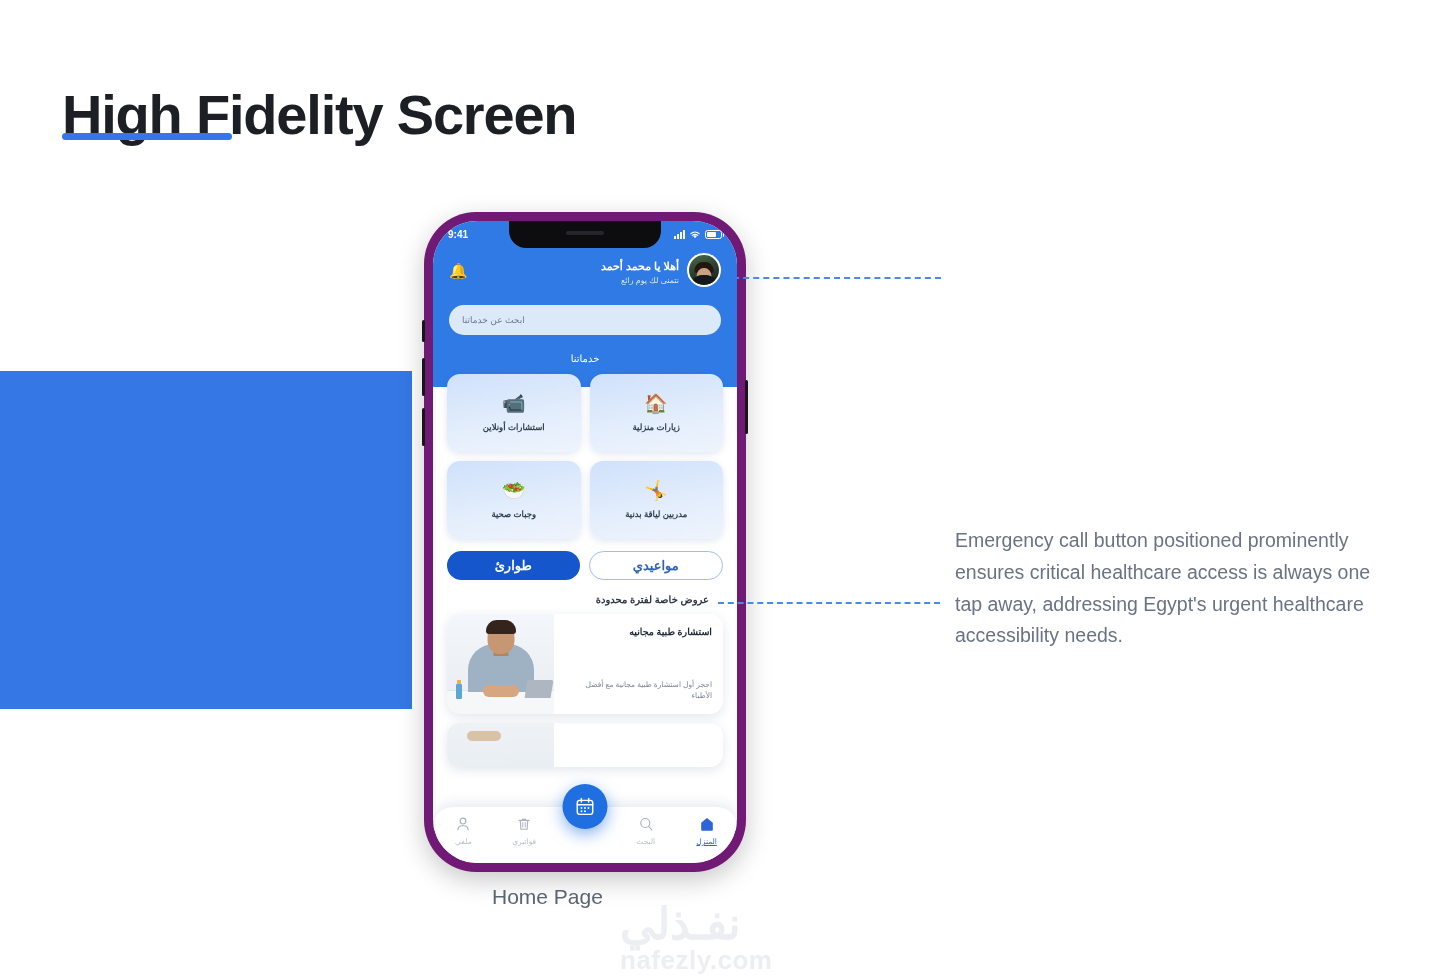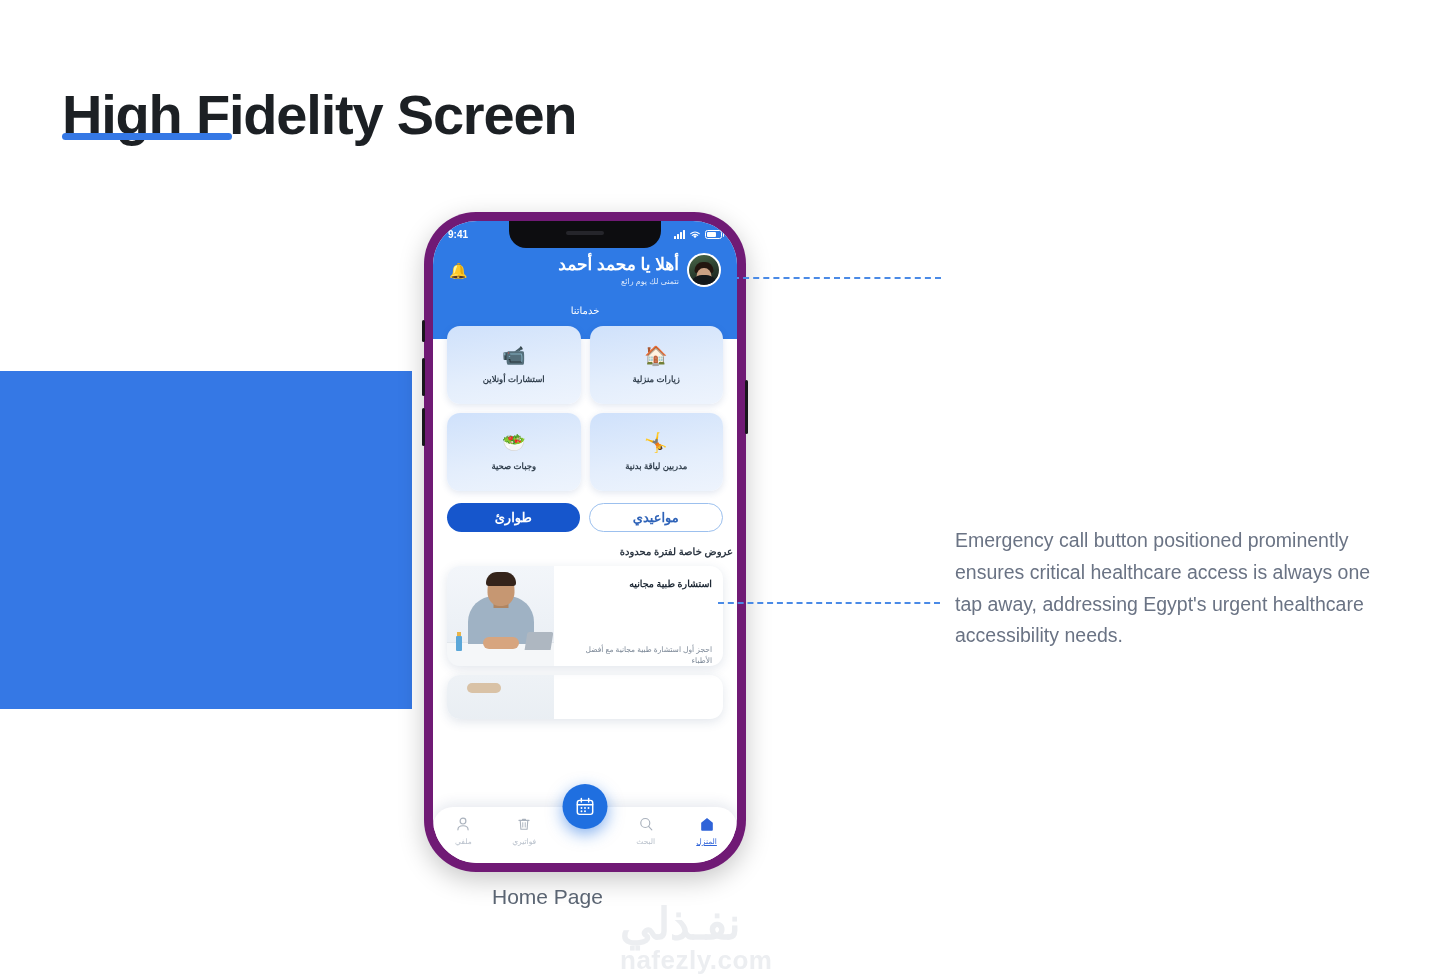--- a/index.html
+++ b/index.html
@@ -78,21 +78,21 @@
 
   
   .app-header {
     position: relative; background: #2f7ae5;
     padding: 32px 16px 52px; z-index: 10;
   }
   .hdr-row { display: flex; align-items: center; justify-content: space-between; }
   .bell { font-size: 15px; line-height: 1; }
   .greet-wrap { display: flex; align-items: center; gap: 8px; }
   .greet-text { text-align: right; color: #fff; }
-  .greet-title { font-size: 17px; font-weight: 700; white-space: nowrap; direction: rtl; }
+  .greet-title { font-size: 11px; font-weight: 700; white-space: nowrap; direction: rtl; }
   .greet-sub { font-size: 8px; color: #dbe8fb; margin-top: 2px; direction: rtl; }
   .avatar {
     width: 34px; height: 34px; border-radius: 50%; flex: 0 0 34px;
     border: 2px solid #ffffff; overflow: hidden; position: relative;
     background: linear-gradient(160deg,#4c6a4a 0%,#2d4130 48%,#161a1c 100%);
   }
   .avatar .face {
     position: absolute; left: 50%; top: 44%; transform: translateX(-50%);
     width: 15px; height: 17px; border-radius: 48% 48% 45% 45%;
     background: #caa183;
@@ -135,21 +135,21 @@
   .pill {
     flex: 1; height: 29px; border-radius: 15px;
     display: flex; align-items: center; justify-content: center;
     font-size: 13px; font-weight: 700; direction: rtl;
   }
   .pill.outline { background: #fff; border: 1.3px solid #9cc0ee; color: #2f63b8; }
   .pill.filled  { background: #1656cc; color: #fff; }
 
   
   .offers-title {
-    text-align: right; direction: rtl; padding: 0 4px;
+    text-align: right; direction: rtl; padding: 0 28px;
     margin-top: 14px; font-size: 10px; font-weight: 700; color: #2c3642;
   }
   .offer-card {
     margin: 9px 14px 0; height: 100px; border-radius: 13px;
     background: #fff; box-shadow: 0 3px 11px rgba(30,60,110,.13);
     display: flex; overflow: hidden; position: relative;
   }
   .offer-photo {
     width: 107px; flex: 0 0 107px; position: relative; overflow: hidden;
     background: linear-gradient(180deg,#f3f6fa 0%,#e8edf3 100%);
@@ -167,21 +167,21 @@
   .ph-hands { position:absolute; left:50%; transform:translateX(-50%); bottom:17px; width:36px; height:12px; border-radius:8px; background:#d7a57f; }
   .ph-laptop { position:absolute; right:2px; bottom:16px; width:26px; height:18px; background:#aeb7c1; border-radius:2px 2px 0 0; transform:skewX(-9deg); }
   .ph-bottle { position:absolute; left:9px; bottom:15px; width:6px; height:15px; background:#5ba7d8; border-radius:1px; }
   .ph-bottle::before{content:"";position:absolute;left:1px;top:-4px;width:4px;height:4px;background:#e7b44a;}
 
   .offer-text {
     flex: 1; padding: 12px 11px 10px; text-align: right; direction: rtl;
     display: flex; flex-direction: column; gap: 36px;
   }
   .offer-head { font-size: 9.5px; font-weight: 700; color: #1f2a36; }
-  .offer-desc { font-size: 7.5px; color: #7b8796; line-height: 1.5; margin-top: 19px; }
+  .offer-desc { font-size: 7.5px; color: #7b8796; line-height: 1.5; margin-top: 6px; }
   .price-row { margin-top: auto; display: flex; align-items: baseline; gap: 8px; justify-content: flex-start; direction: rtl; }
   .price-free { font-size: 12px; font-weight: 700; color: #1f2a36; }
   .price-old { font-size: 7.5px; color: #9aa5b1; text-decoration: line-through; }
 
   .offer-card2 {
     margin: 9px 14px 0; height: 44px; border-radius: 13px; background: #fff;
     box-shadow: 0 3px 11px rgba(30,60,110,.13); display: flex; overflow: hidden; flex-direction: column;
   }
   .oc2-photo { width: 107px; flex: 0 0 107px; background: linear-gradient(180deg,#eef2f6,#e3e9ef); position: relative; }
   .oc2-bar { position:absolute; left:20px; top:8px; width:34px; height:10px; border-radius:5px; background:#d9c2a6; }
@@ -286,20 +286,23 @@
               <div class="greet-sub">نتمنى لك يوم رائع</div>
             </span>
             <span class="avatar">
               <span class="hair"></span>
                 <span class="face"></span>
                 <span class="body"></span>
             </span>
           </span>
         </div>
 
+        <div class="search-bar">
+          <span>ابحث عن خدماتنا</span>
+        </div>
       </div>
 
       <div class="services-wrap">
         <div class="section-title">خدماتنا</div>
         <div class="svc-grid">
           <div class="svc-card">
             <span class="svc-ico">📹</span>
             <span class="svc-label">استشارات أونلاين</span>
           </div>
           <div class="svc-card">

